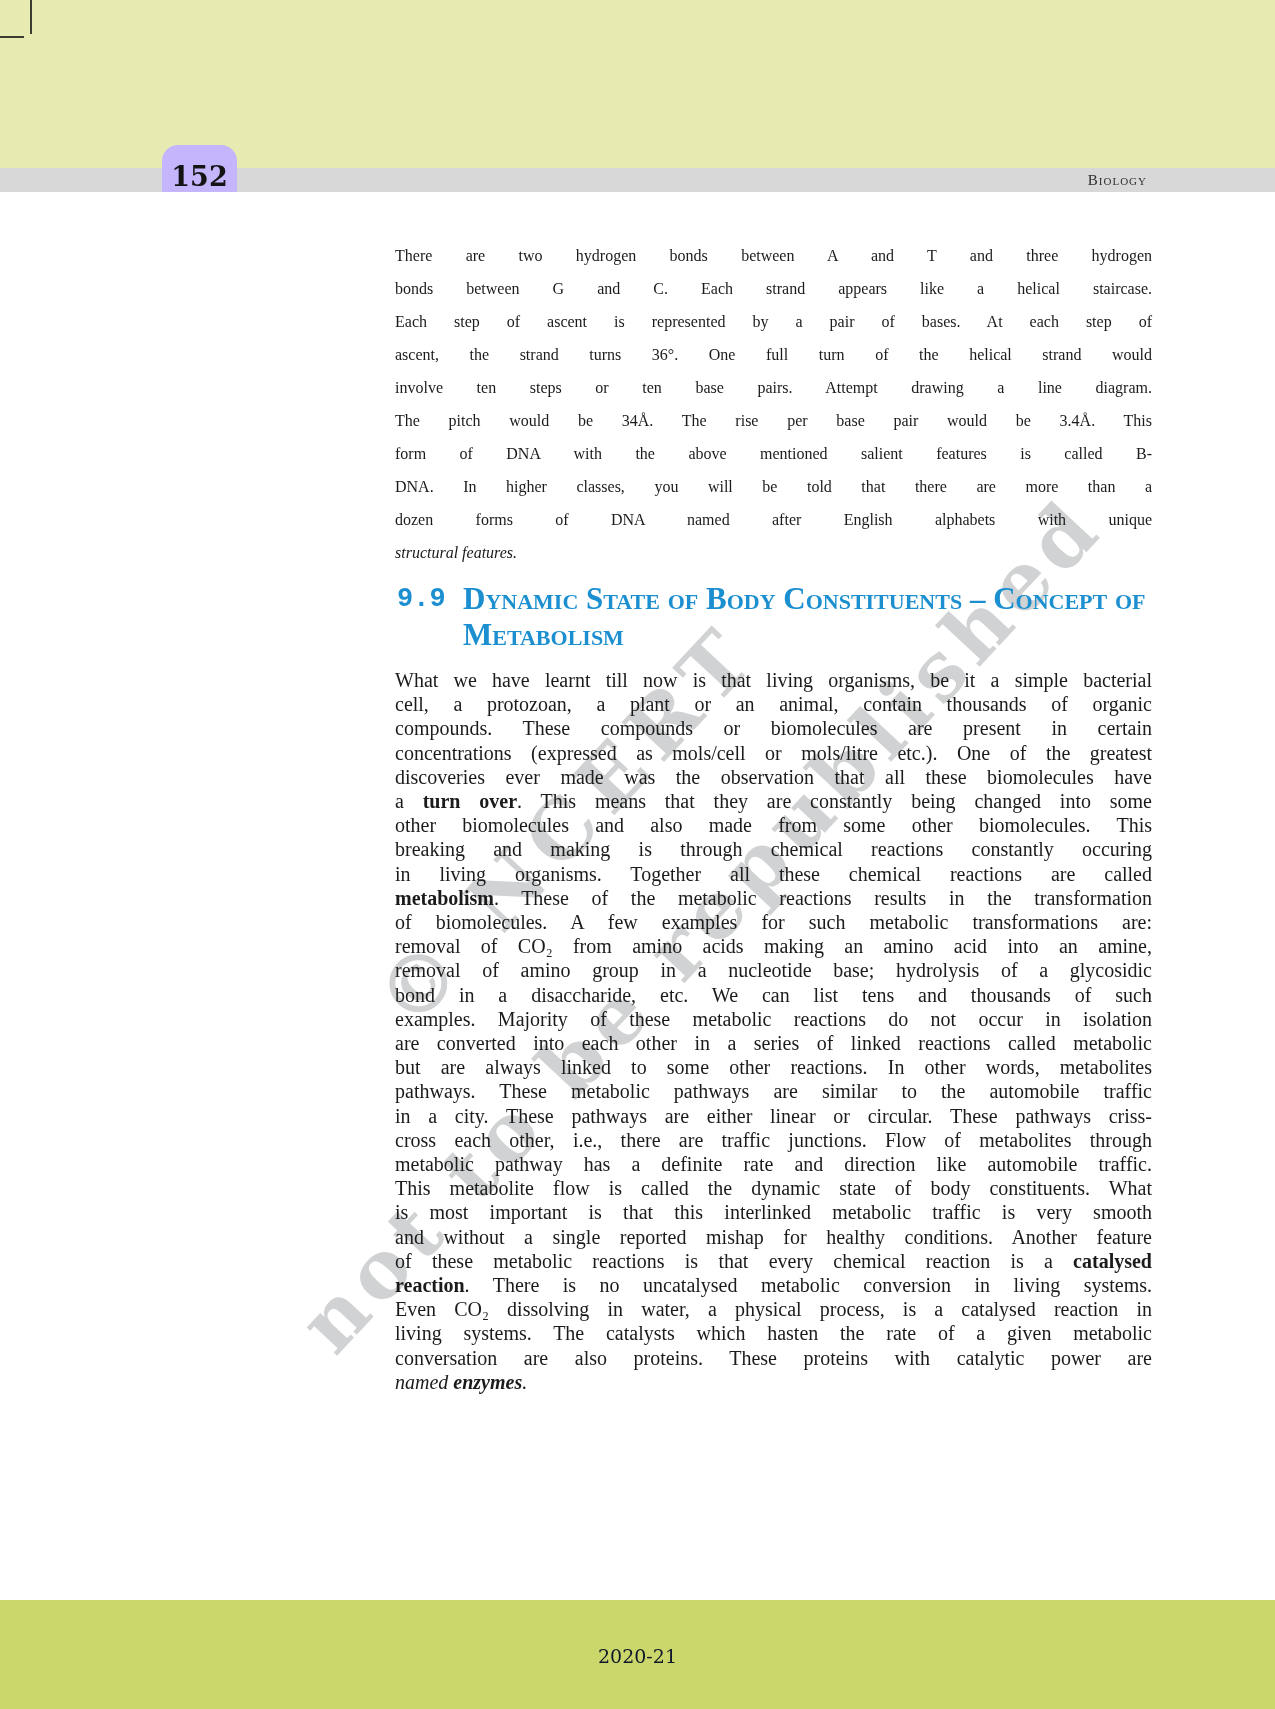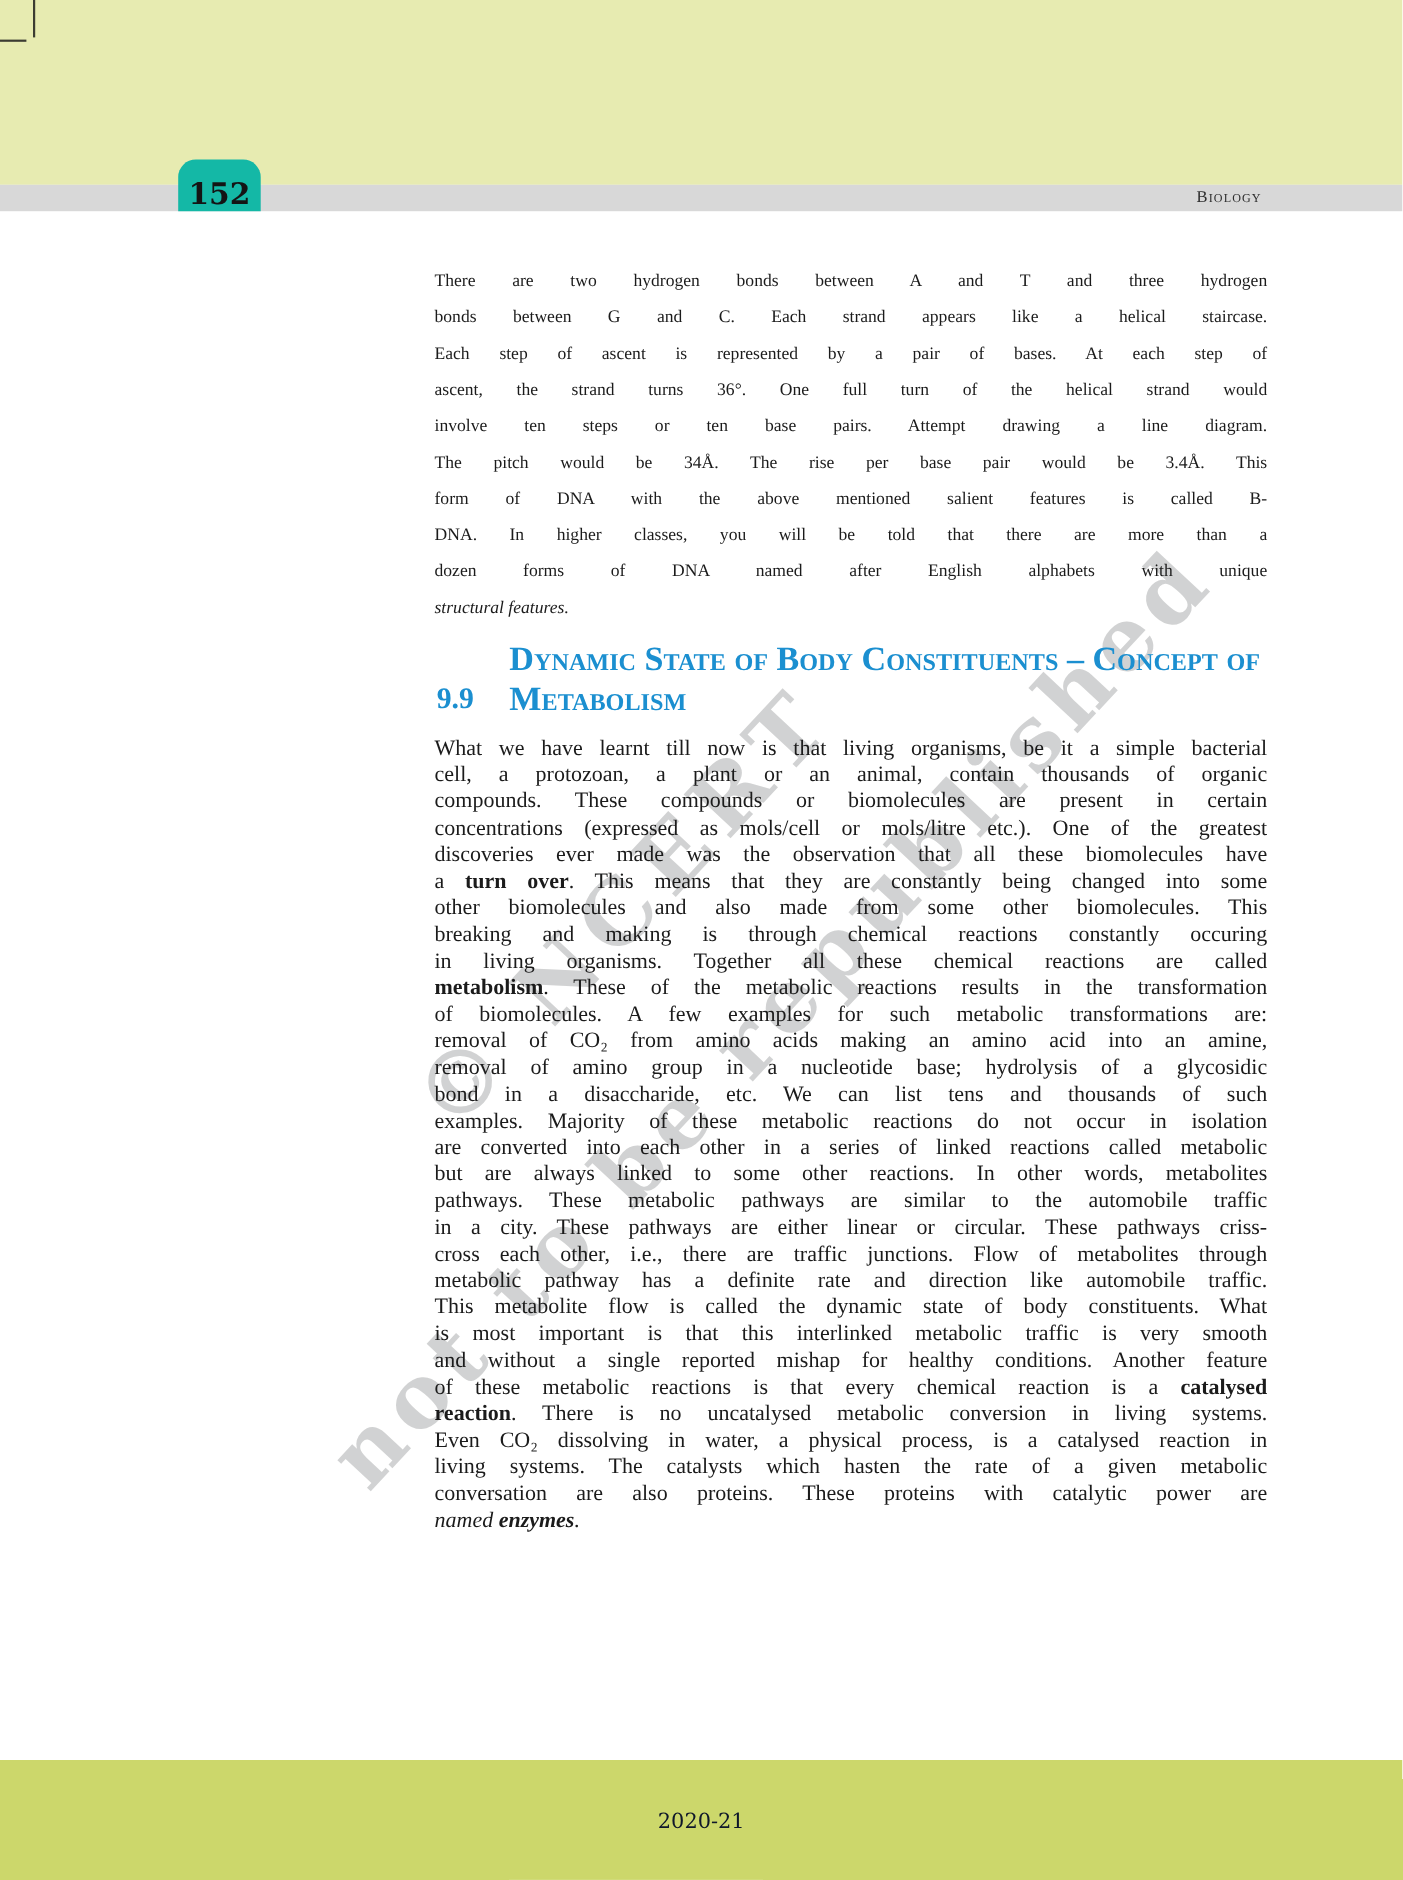--- a/index.html
+++ b/index.html
@@ -24,21 +24,21 @@
     background: var(--bottom-band, #ccd76b);
   }
   .footer-text {
     position: absolute; left: 0; top: 1645px; width: 100%;
     text-align: center;
     font-family: "DejaVu Serif", serif;
     font-size: 19px; color: #0f172a;
   }
   .page-tab {
     position: absolute; left: 162px; top: 145px; width: 75px; height: 47px;
-    background: #14b8a6;
+    background: #c4b5fd;
     border-radius: 16px 16px 0 0;
     display: flex; align-items: flex-end; justify-content: center;
   }
   .page-number {
     font-family: "DejaVu Serif", serif;
     font-weight: bold; font-size: 27px; line-height: 1;
     padding-bottom: 2px; color: #141414;
   }
   .header-title {
     position: absolute; top: 168px; right: 128px; height: 24px;
@@ -75,23 +75,23 @@
   .tline.tlast { text-align-last: left; font-style: italic; }
   .tline b { font-weight: bold; }
 
   .heading {
     position: absolute; left: 397px; top: 581px; width: 760px;
     display: flex;
     color: var(--heading, #1b8fd0);
     font-weight: bold;
   }
   .h-num {
-    font-family: Liberation Serif, serif;
+    font-family: Liberation Mono, monospace;
     font-size: 27px; line-height: 36px;
-    width: 66px; flex: 0 0 66px; margin-top: 36px;
+    width: 66px; flex: 0 0 66px;
   }
   .h-titles { font-variant: small-caps; font-size: 31px; line-height: 36px; }
   .h-line { white-space: nowrap; }
 </style>
 </head>
 <body>
 
 <div class="band-top"></div>
 <div class="band-header"></div>
 <div class="page-tab">

